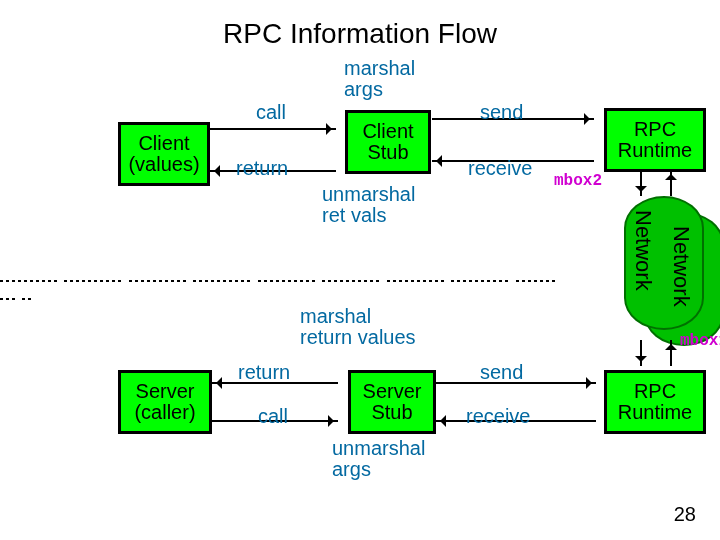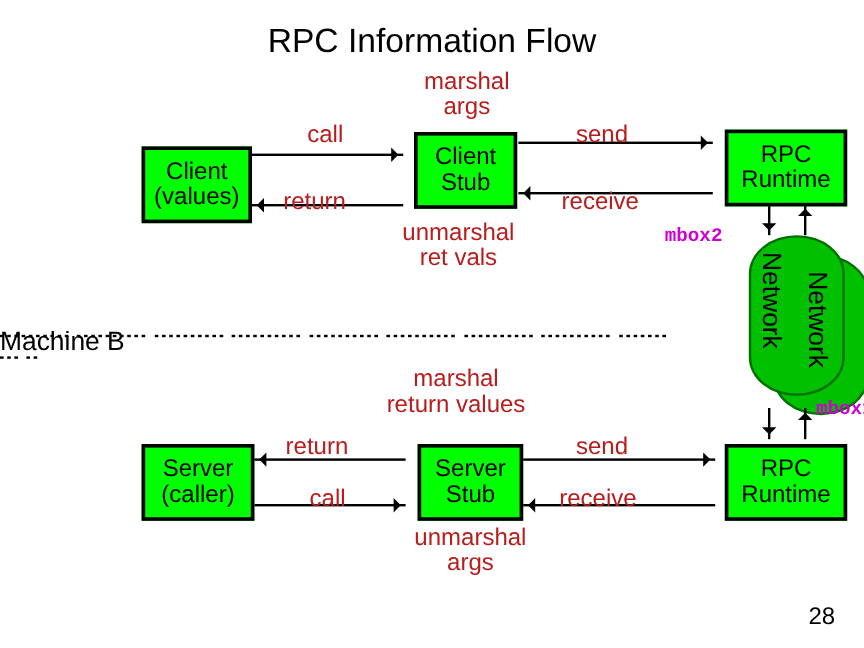--- a/index.html
+++ b/index.html
@@ -21,24 +21,23 @@
     left: 0;
     width: 720px;
     text-align: center;
     font-family: Arial, Helvetica, sans-serif;
     font-size: 28px;
     color: #000;
   }
   .lbl {
     position: absolute;
     font-size: 20px;
-    color: #b91c1c;
+    color: #0369a1;
     white-space: pre;
     line-height: 1.05;
-    text-align: center;
   }
   .box {
     position: absolute;
     border: 3px solid #000;
     background: #00ff00;
     text-align: center;
     display: flex;
     flex-direction: column;
     justify-content: center;
     align-items: center;
@@ -121,21 +120,20 @@
     border-top-color: transparent;
     border-bottom-color: #000;
   }
 </style>
 </head>
 <body>
 <div class="stage">
 
 <div class="title">RPC Information Flow</div>
 
-<div class="machine" style="top:272px;">Machine B</div>
 
 <div class="divider-row" style="top:268px;">
   <span></span><span></span><span></span><span></span><span></span><span></span><span></span><span></span><span></span><span></span>
   <span></span><span></span><span></span><span></span><span></span><span></span><span></span><span></span><span></span><span></span>
   <span></span><span></span><span></span><span></span><span></span><span></span><span></span><span></span><span></span><span></span>
   <span></span><span></span><span></span><span></span><span></span><span></span><span></span><span></span><span></span><span></span>
   <span></span><span></span><span></span><span></span><span></span><span></span><span></span><span></span><span></span><span></span>
   <span></span><span></span><span></span><span></span><span></span><span></span><span></span><span></span><span></span><span></span>
   <span></span><span></span><span></span><span></span><span></span><span></span><span></span><span></span><span></span><span></span>
   <span></span><span></span><span></span><span></span><span></span><span></span><span></span><span></span><span></span><span></span>
@@ -183,21 +181,21 @@
 <div class="arrow h left" style="left:212px; top:382px; width:126px;"></div>
 <div class="arrow h" style="left:212px; top:420px; width:126px;"></div>
 <div class="arrow h" style="left:436px; top:382px; width:160px;"></div>
 <div class="arrow h left" style="left:436px; top:420px; width:160px;"></div>
 
 <div class="arrow v" style="left:640px; top:170px; height:26px;"></div>
 <div class="arrow v up" style="left:670px; top:170px; height:26px;"></div>
 <div class="arrow v" style="left:640px; top:340px; height:26px;"></div>
 <div class="arrow v up" style="left:670px; top:340px; height:26px;"></div>
 
-<div class="mbox" style="left:554px; top:188px;">mbox2</div>
+<div class="mbox" style="left:554px; top:172px;">mbox2</div>
 <div class="mbox" style="left:680px; top:332px;">mbox1</div>
 
 <div class="lbl" style="left:256px; top:102px;">call</div>
 <div class="lbl" style="left:236px; top:158px;">return</div>
 <div class="lbl" style="left:344px; top:58px; width:90px;">marshal
 args</div>
 <div class="lbl" style="left:480px; top:102px;">send</div>
 <div class="lbl" style="left:468px; top:158px;">receive</div>
 <div class="lbl" style="left:322px; top:184px; width:120px;">unmarshal
 ret vals</div>

